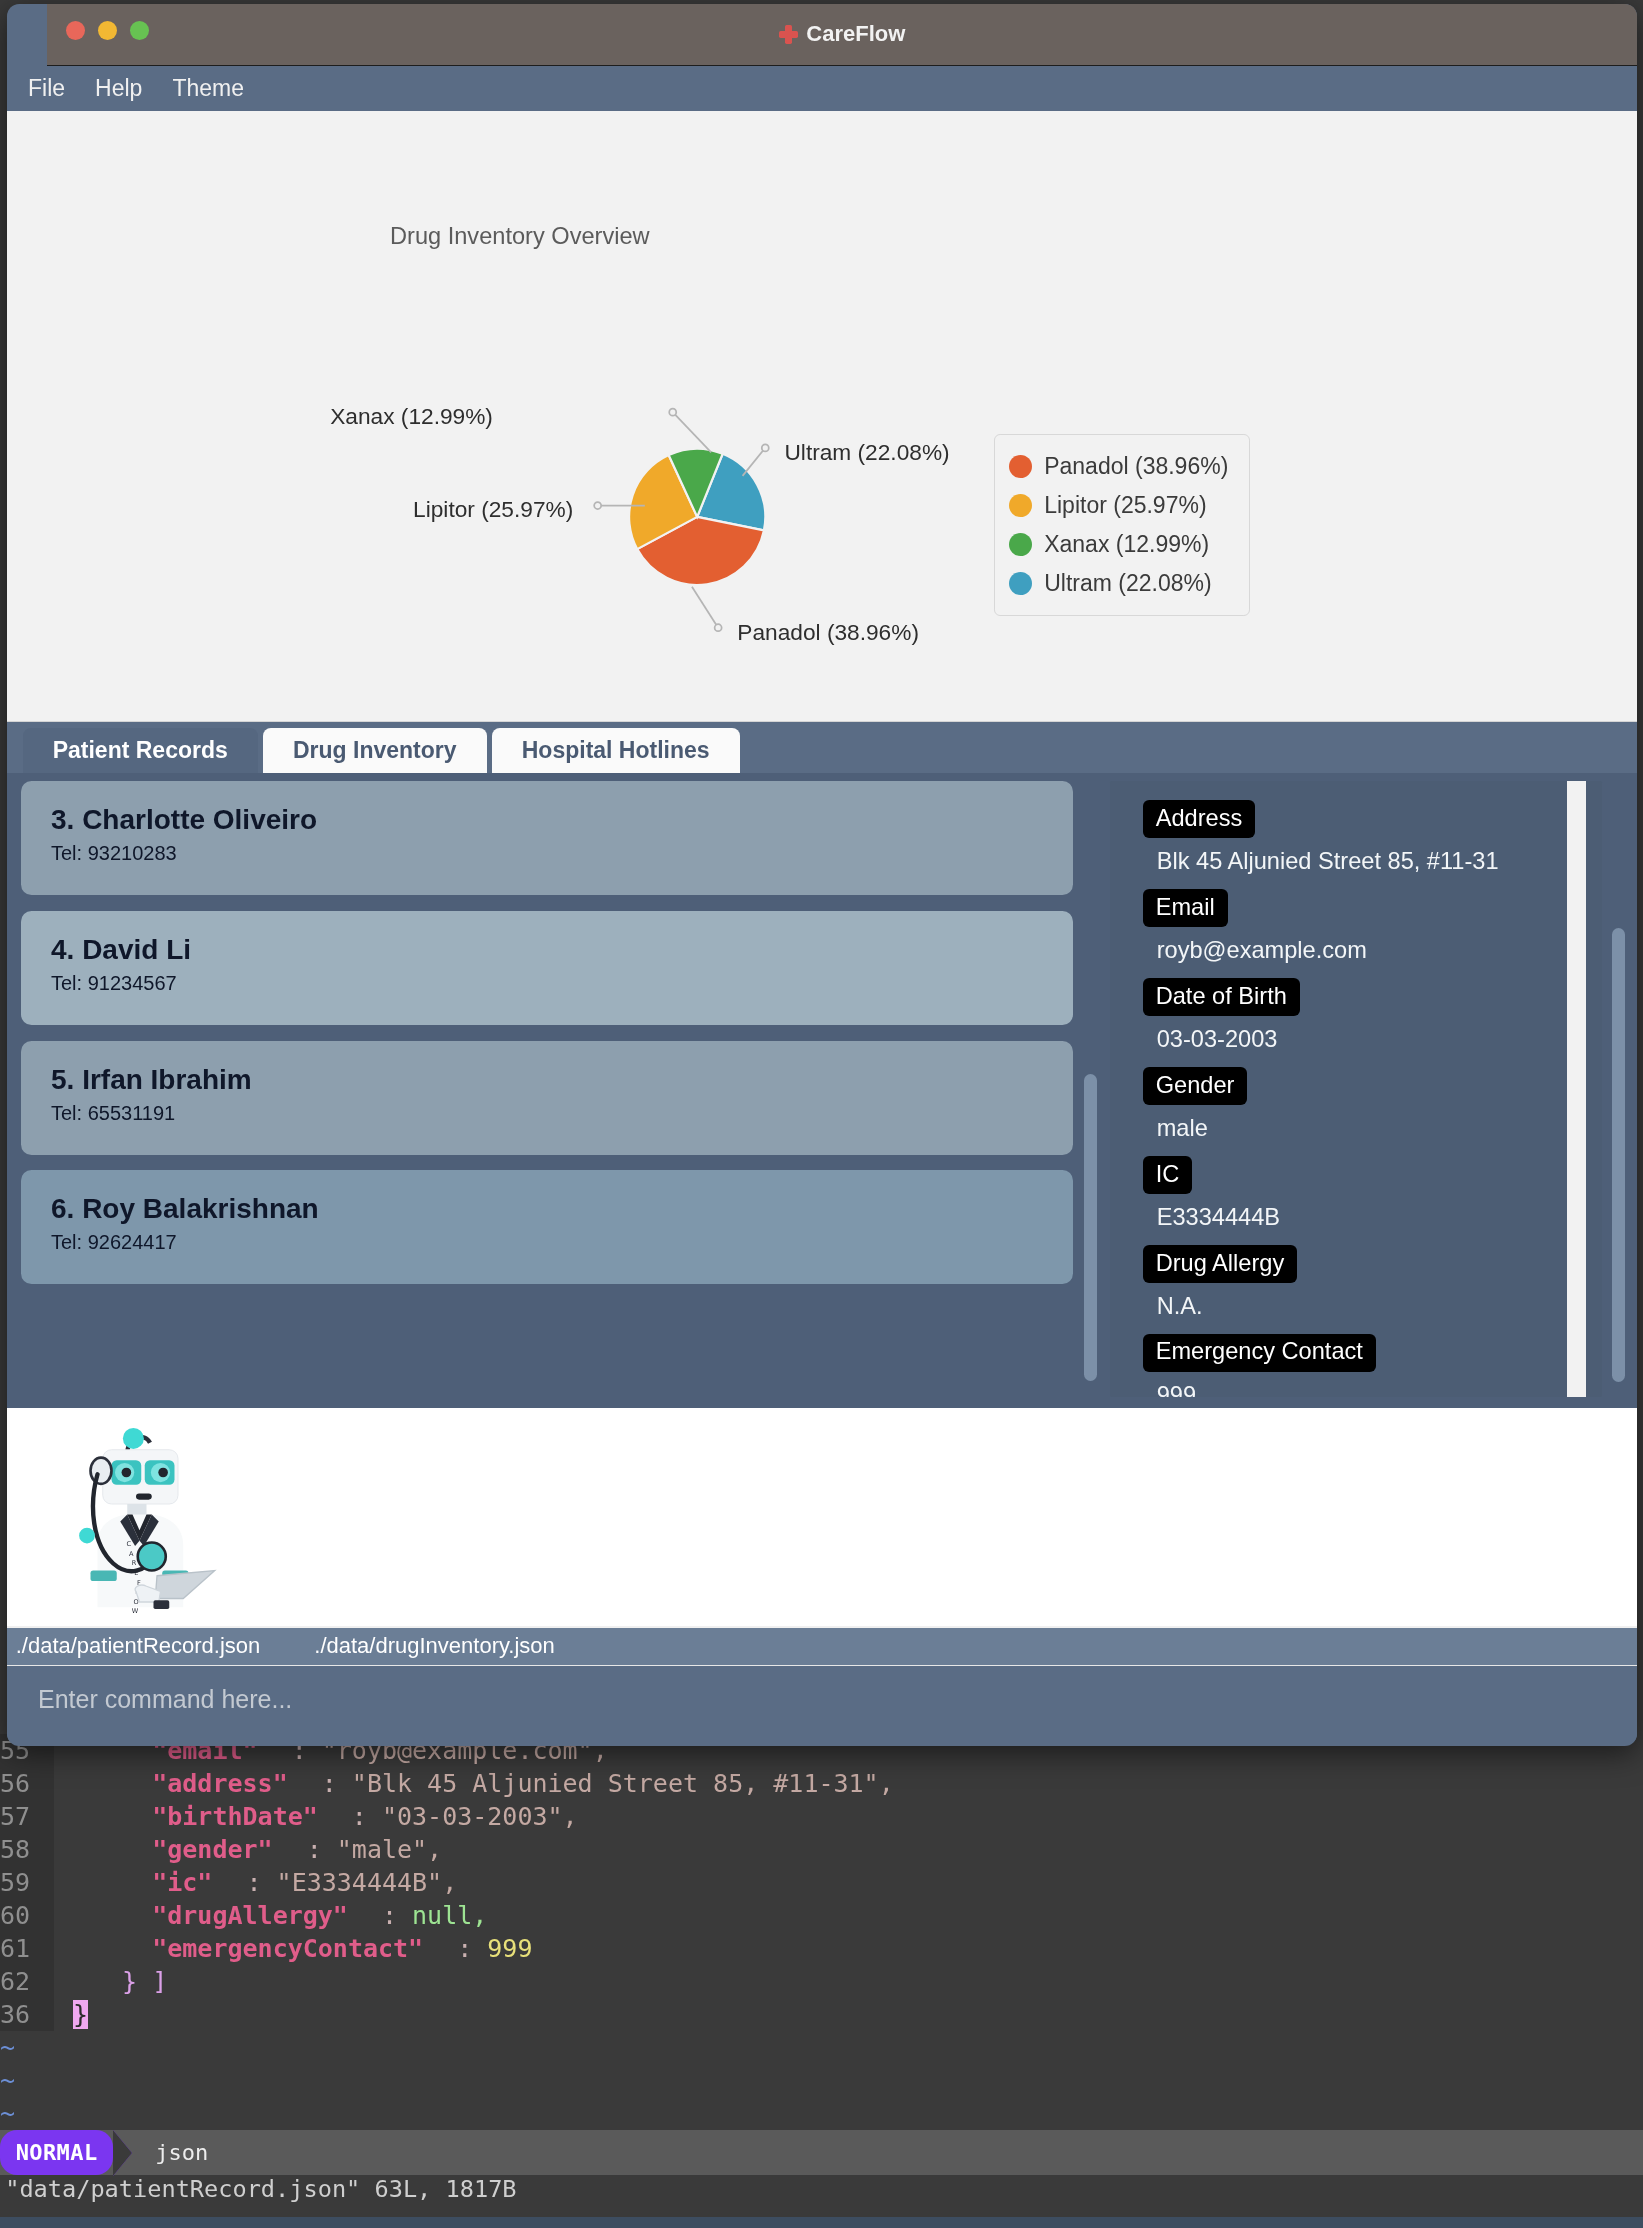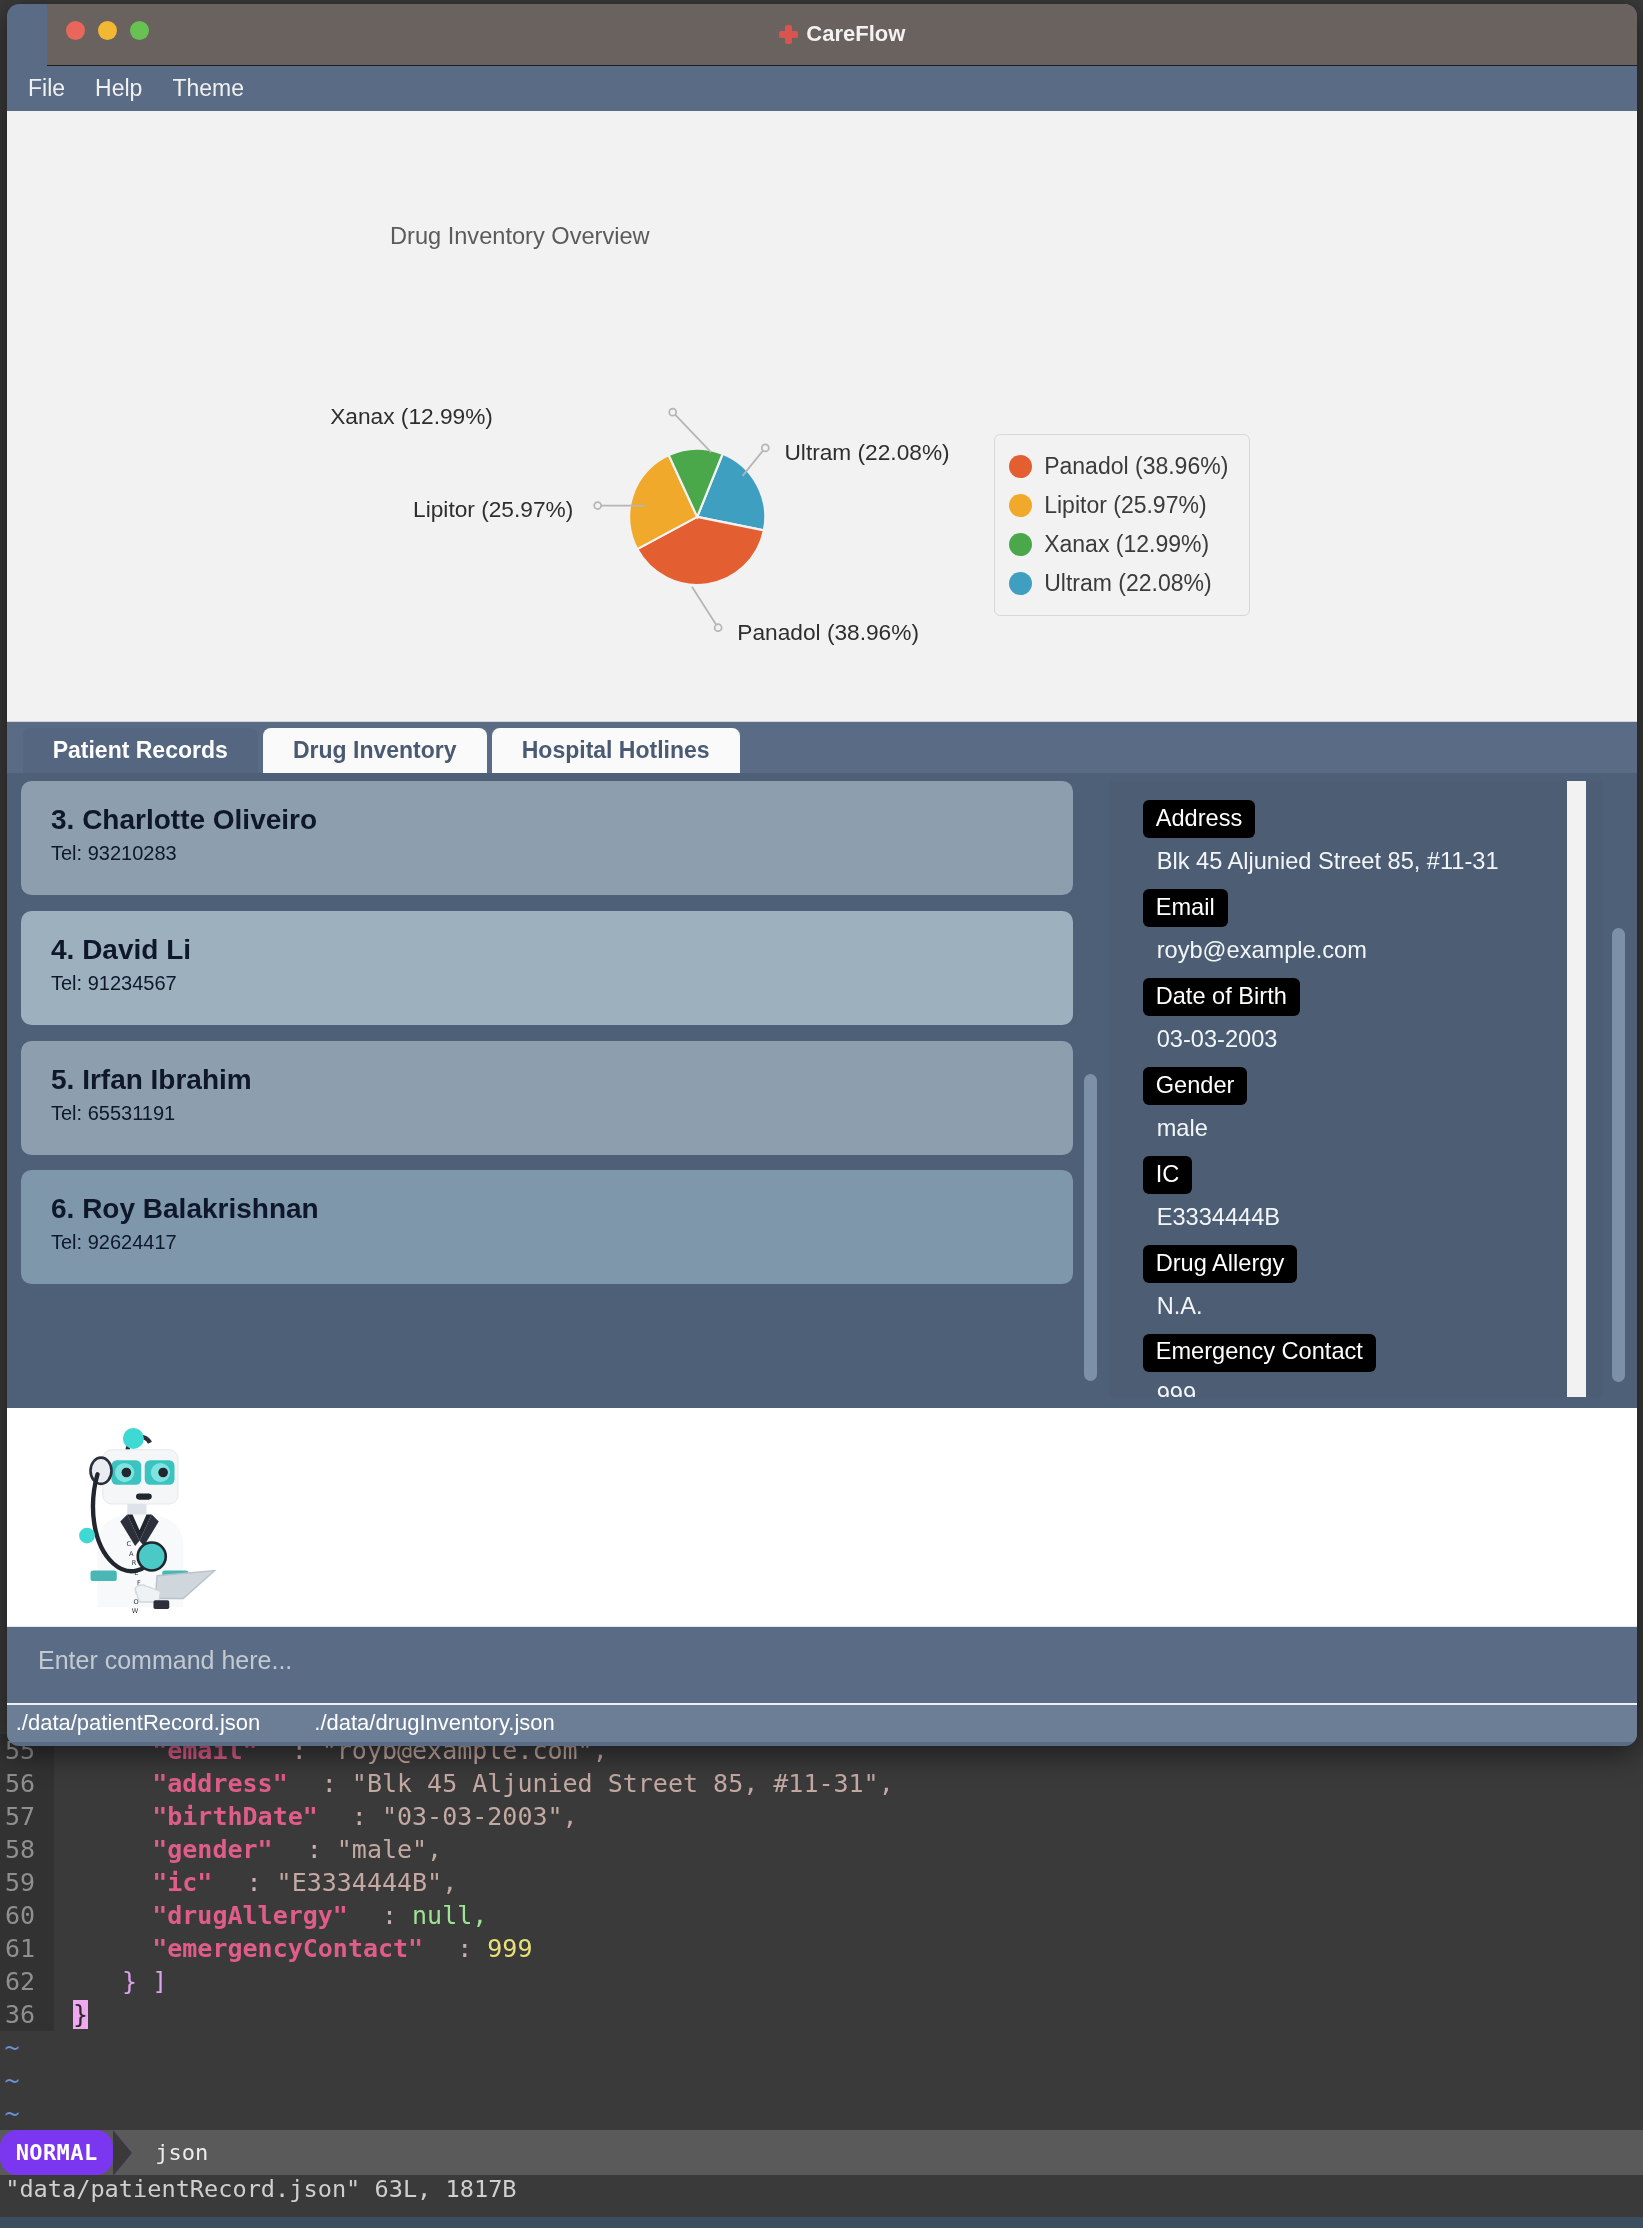--- a/index.html
+++ b/index.html
@@ -19,21 +19,21 @@
   #term-body {
     position: absolute; left: 0; top: 1734px; right: 0; bottom: 0;
     background: #3a3a3a;
   }
   .term-line {
     height: 33px; line-height: 33px;
     font-size: 25px; white-space: pre;
     display: flex;
   }
   .gutter {
-    width: 54px; text-align: center; padding-right: 14px;
+    width: 54px; text-align: left; padding-right: 14px;
     color: #8f8f8f; background: #323232; flex: 0 0 auto;
   }
   .tcode { padding-left: 19px; color: #c9b0b0; }
   .tkey  { color: #e05d8a; font-weight: bold; }
   .tstr  { color: #c4a9a3; }
   .tnull { color: #9ee493; }
   .tnum  { color: #e8e07a; }
   .tpunc { color: #dba0e8; }
   .tilde { color: #6c8fd6; }
   .cursor-blk { background: #f0a8f0; color: #2b2b2b; }
@@ -420,23 +420,23 @@
       <rect x="126" y="180" width="30" height="12" rx="3" fill="#49b7b4"></rect>
 
       <path d="M120 186 L186 180 L150 212 L118 212 Z" fill="#cfd6dc"></path>
       <path d="M120 186 L186 180 L150 212 L118 212 Z" fill="none" stroke="#b9c2c9" stroke-width="1.5"></path>
 
       <path d="M96 204 C92 200 100 194 108 198 L124 204 L122 216 L100 216 Z" fill="#eef2f5" stroke="#cfd6dc" stroke-width="1.5"></path>
       <rect x="116" y="214" width="18" height="10" rx="2" fill="#2b2f3a"></rect>
     </svg>
   </div>
 
-  <div id="cmdbar">
-    <input id="cmd-input" type="text" placeholder="Enter command here..." style="">
-  </div>
-
   <div id="filebar">
     <span class="filebar-item">./data/patientRecord.json</span>
     <span class="filebar-item">./data/drugInventory.json</span>
   </div>
 
+  <div id="cmdbar">
+    <input id="cmd-input" type="text" placeholder="Enter command here..." style="">
+  </div>
+
 </div>
 
 
 </body></html>

